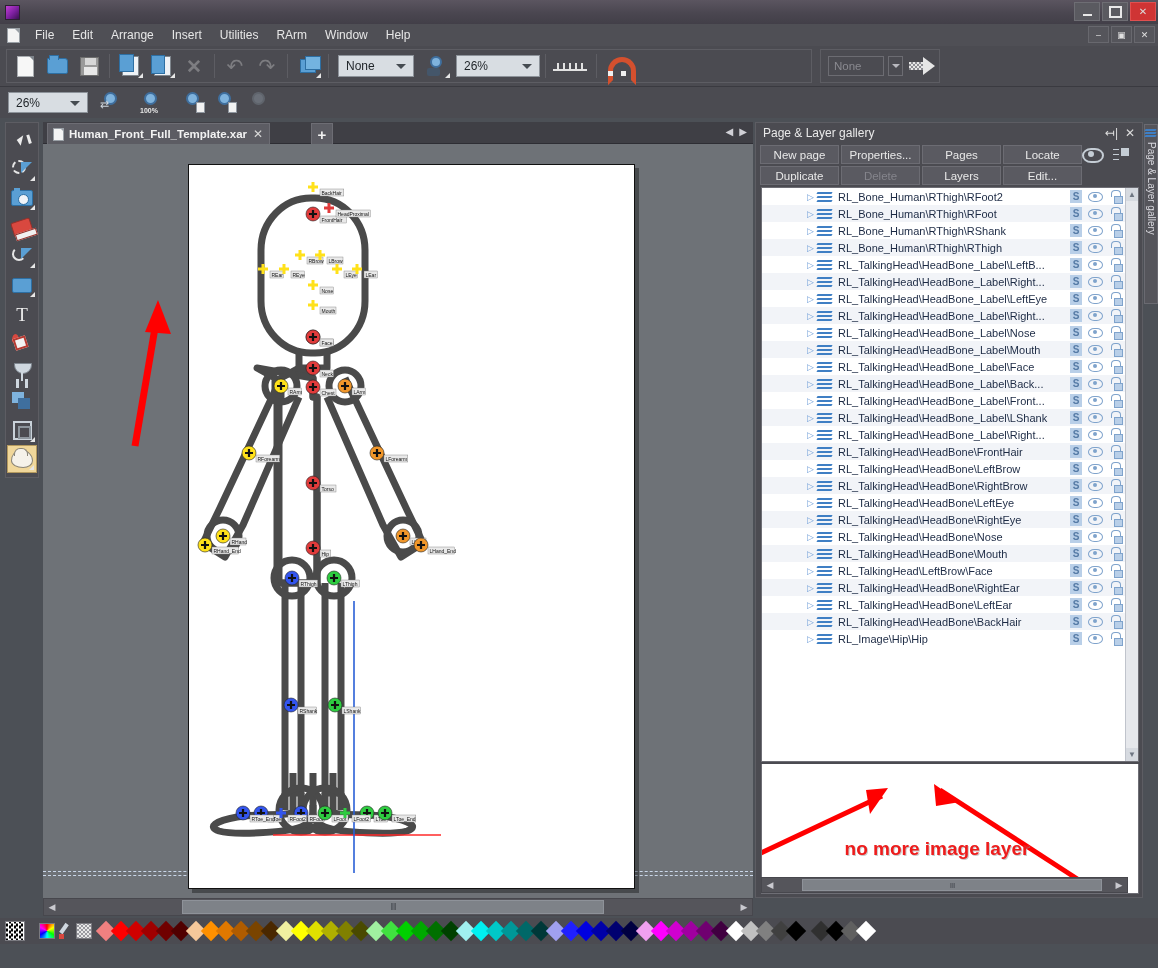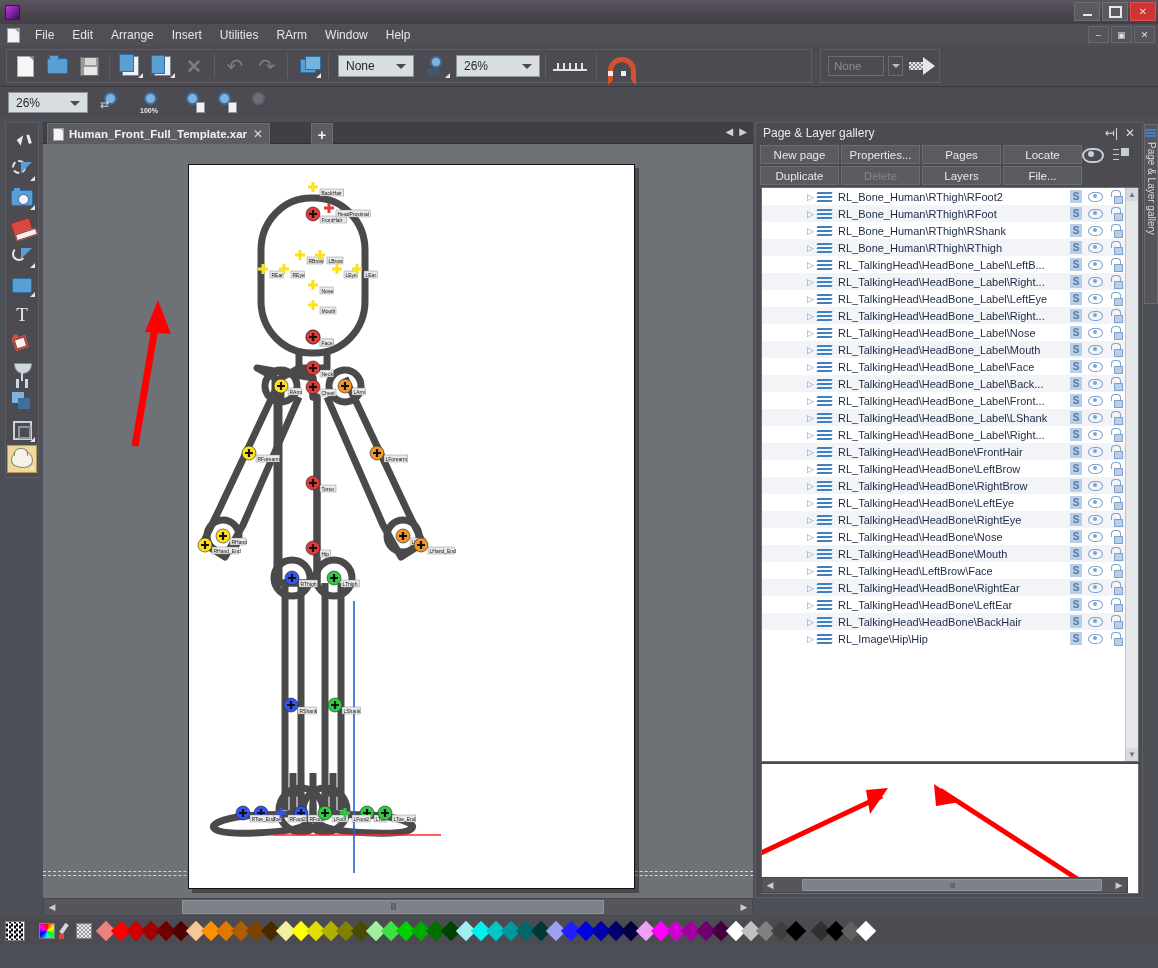--- a/index.html
+++ b/index.html
@@ -1053,21 +1053,21 @@
     </div>
 
     <div class="gal-btns">
       <div class="gal-btn">New  page</div>
       <div class="gal-btn">Properties...</div>
       <div class="gal-btn">Pages</div>
       <div class="gal-btn">Locate</div>
       <div class="gal-btn">Duplicate</div>
       <div class="gal-btn disabled">Delete</div>
       <div class="gal-btn">Layers</div>
-      <div class="gal-btn">File...</div>
+      <div class="gal-btn">Edit...</div>
     </div>
     <div class="gal-tools">
       <span class="ic-eyebig"></span>
       <span class="ic-tree"></span>
     </div>
 
     <div class="layerlist">
       <div id="layer-rows">
           <div class="layerrow">
             <span class="lr-indent"></span>
@@ -1481,20 +1481,21 @@
       </div>
     </div>
 
     <div class="ann-area">
       <svg width="378" height="130" viewBox="0 0 378 130" style="position:absolute;left:0;top:0;">
         <line x1="-80" y1="126" x2="120" y2="32" stroke="#ff0000" stroke-width="5"></line>
         <polygon points="126,24 108,50 104,26" fill="#ff0000"></polygon>
         <line x1="178" y1="26" x2="320" y2="118" stroke="#ff0000" stroke-width="5"></line>
         <polygon points="172,20 198,38 174,42" fill="#ff0000"></polygon>
       </svg>
+      <div class="ann-text">no more image layer</div>
     </div>
 
     <div class="gal-hscroll">
       <div class="sb-arrow">◀</div>
       <div class="gthumb">‖‖</div>
       <div class="sb-arrow" style="margin-left:auto;">▶</div>
     </div>
   </div>
 
   <div class="dock-tab">

